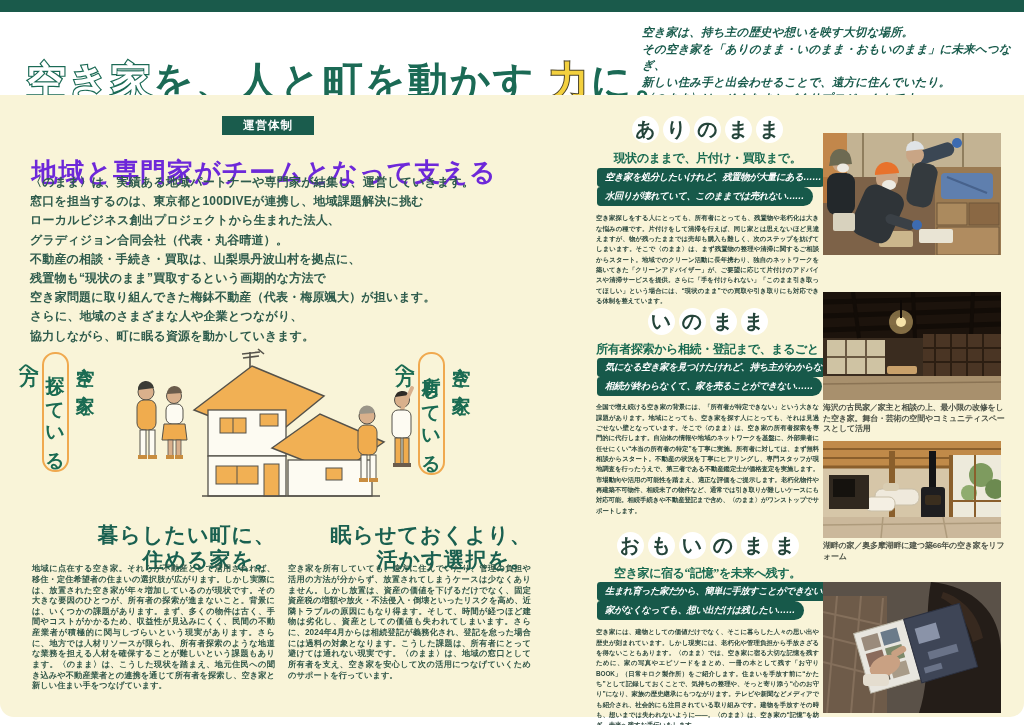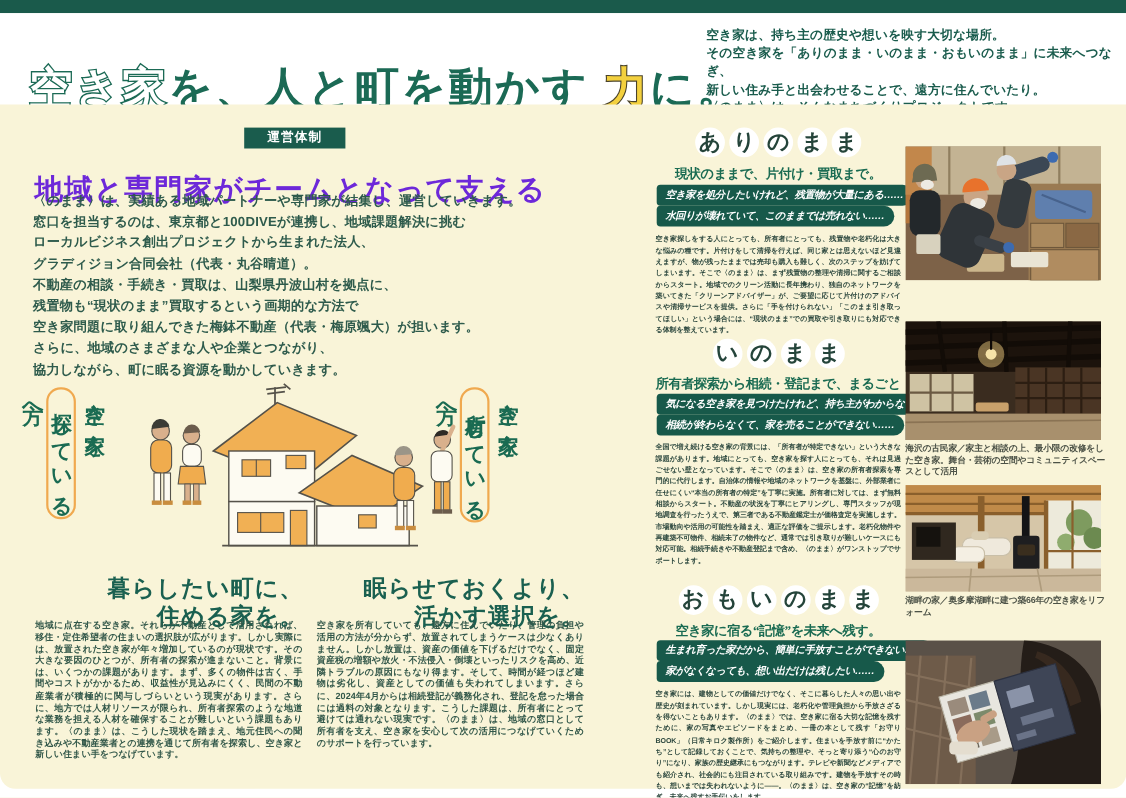--- a/index.html
+++ b/index.html
@@ -6,21 +6,21 @@
   body{width:1024px;height:725px;background:#ffffff;font-family:"Liberation Sans","DejaVu Sans",sans-serif;overflow:hidden;}
   .page{position:relative;width:1024px;height:725px;background:#ffffff;}
 
   
   .top-strip{position:absolute;left:0;top:0;width:1024px;height:12px;background:#1A5A4B;}
   .header-band{position:absolute;left:0;top:12px;width:1024px;height:84px;background:#ffffff;}
   .main-title{position:absolute;left:26px;top:26px;font-size:40px;font-weight:900;letter-spacing:2px;white-space:nowrap;line-height:56px;}
   .t-outline{color:#ffffff;-webkit-text-stroke:2.4px #1B6A55;paint-order:stroke fill;}
   .t-solid{color:#1B6A55;}
   .t-accent{color:#F3D03E;-webkit-text-stroke:2px #4A432A;paint-order:stroke fill;}
-  .header-intro{position:absolute;left:642px;top:24px;width:375px;color:#1A5C4D;font-size:11.5px;font-weight:700;line-height:16.5px;letter-spacing:0.2px;}
+  .header-intro{position:absolute;left:642px;top:24px;width:375px;color:#1A5C4D;font-size:11.5px;font-weight:700;line-height:16.5px;letter-spacing:0.2px;font-style:italic;}
 
   
   .sheet{position:absolute;left:0;top:95px;width:1024px;height:622px;background:#F9F4D8;border-radius:0 0 14px 14px;}
 
   
   .ops-badge{position:absolute;left:222px;top:116px;width:92px;height:19px;background:#1A5C4D;color:#ffffff;font-size:11.5px;font-weight:700;text-align:center;line-height:19px;letter-spacing:1px;}
   .ops-heading{position:absolute;left:18px;top:133px;width:492px;text-align:center;font-family:"Liberation Serif","DejaVu Serif",serif;font-size:26px;font-weight:700;color:#6d28d9;letter-spacing:1px;}
   .ops-intro{position:absolute;left:30px;top:173px;width:468px;text-align:left;color:#2E5B4C;font-size:12px;font-weight:700;line-height:19.2px;letter-spacing:0.2px;}
 
   

